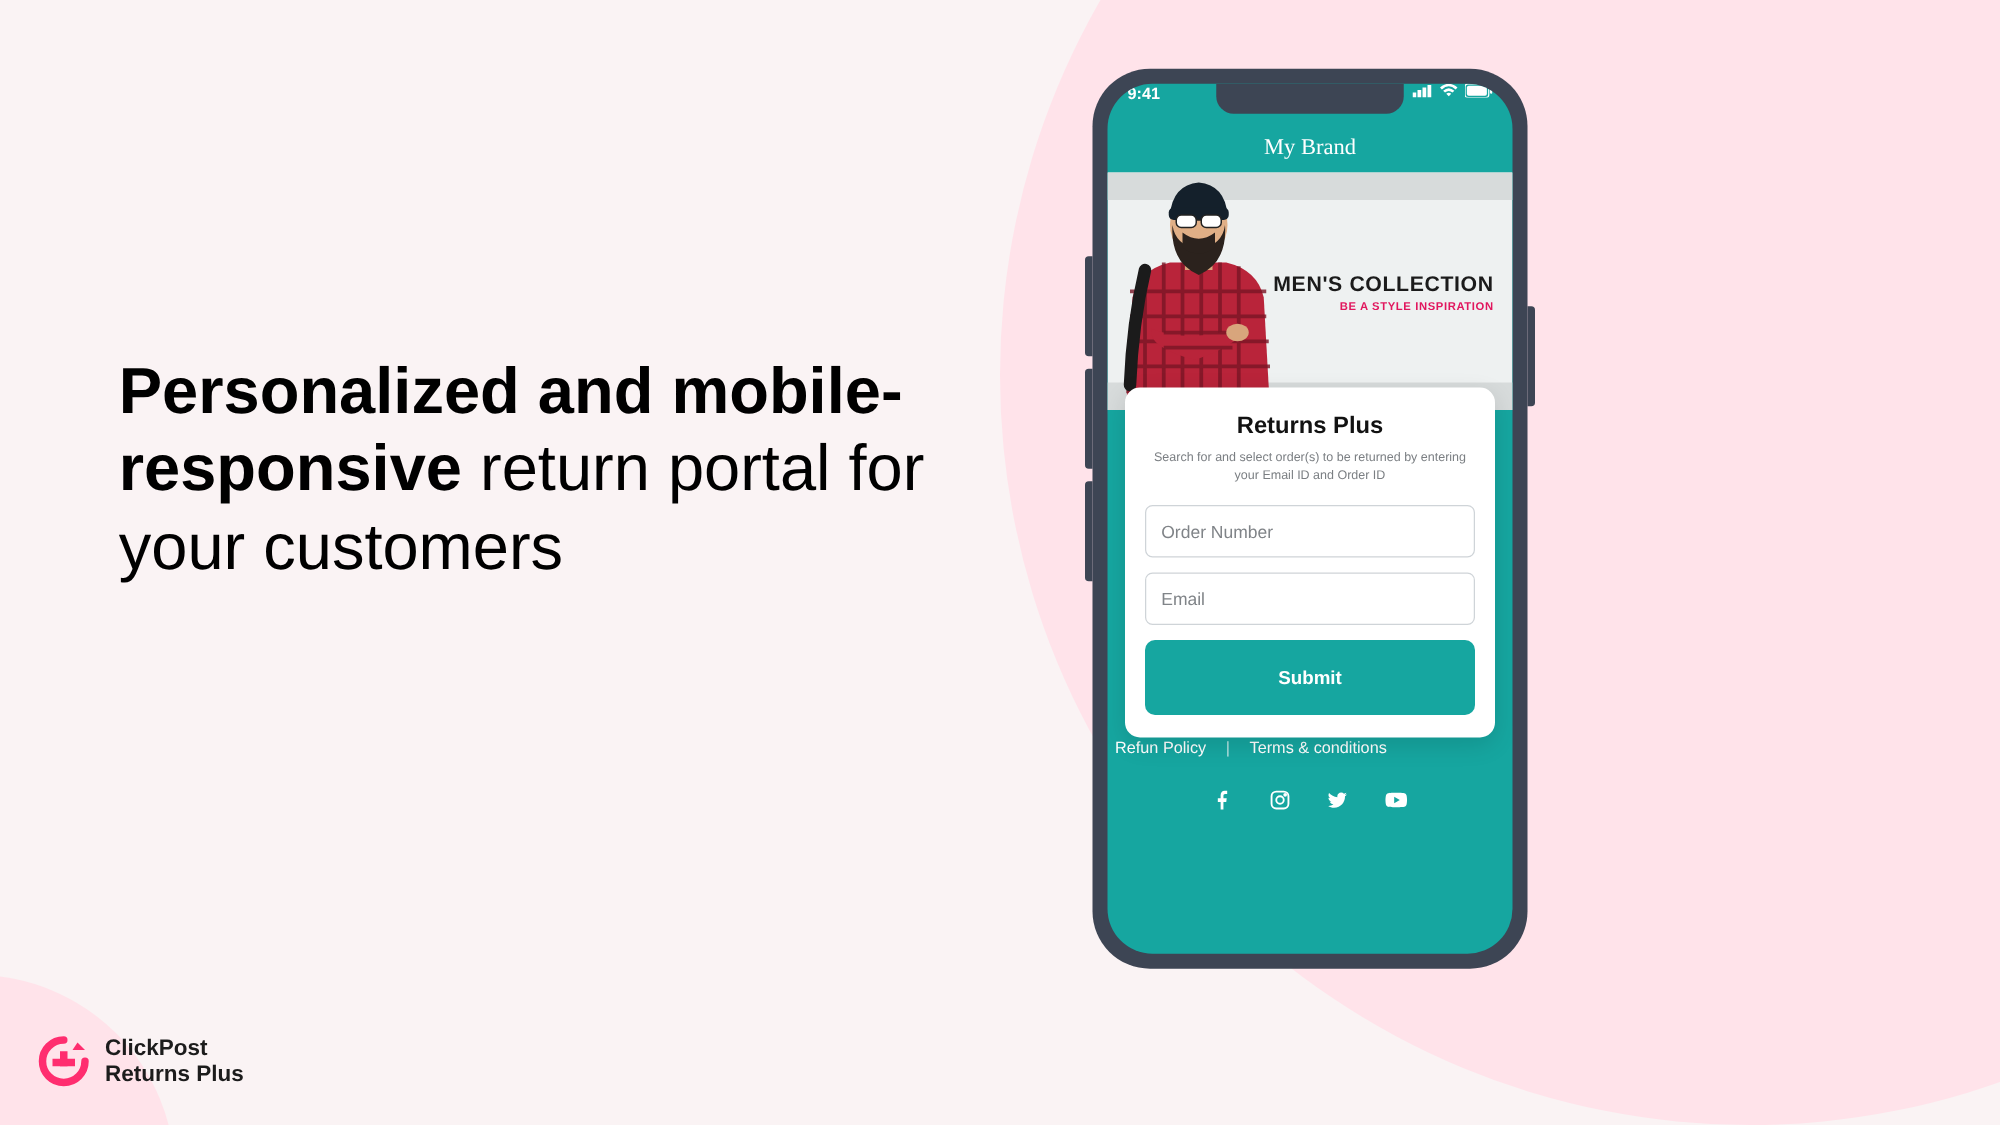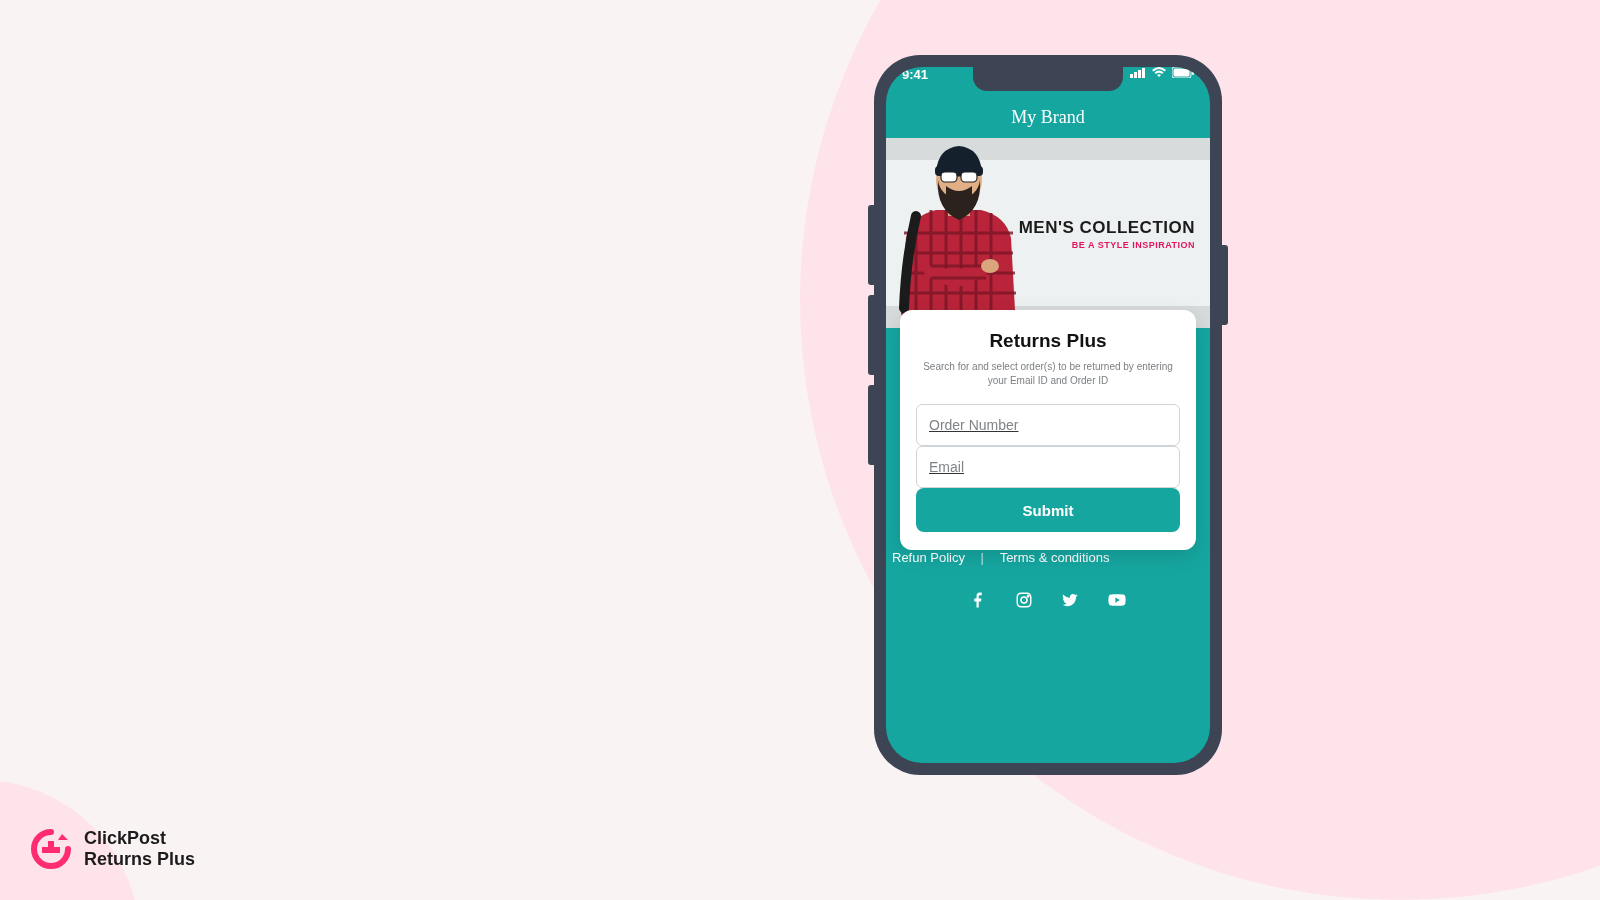--- a/index.html
+++ b/index.html
@@ -109,25 +109,25 @@
     background:#fff;margin:-18px 14px 0;border-radius:12px;
     box-shadow:0 6px 20px rgba(0,0,0,.12);
     padding:20px 16px 18px;
     position:relative;z-index:3;
     text-align:center;
   }
   .card h3{font-size:19px;font-weight:800;color:#121212;margin-bottom:8px;}
   .card p{font-size:10px;color:#7b7f83;line-height:1.4;margin-bottom:16px;padding:0 6px;}
   .card input{
     width:100%;height:42px;border:1px solid #cfd4d8;border-radius:6px;
-    padding:0 12px;font-size:14px;color:#333;margin-bottom:0;outline:none;text-decoration:underline;
+    padding:0 12px;font-size:14px;color:#333;margin-bottom:12px;outline:none;
   }
   .card input::placeholder{color:#808488;}
   .card button{
-    width:100%;height:44px;border:none;border-radius:8px;background:#16a6a0;
+    width:100%;height:60px;border:none;border-radius:8px;background:#16a6a0;
     color:#fff;font-size:15px;font-weight:600;cursor:pointer;
   }
   .links{
     text-align:left;color:#fff;font-size:13px;
   }
   .links span{padding:0 6px;cursor:pointer;}
   .links .sep{opacity:.7;}
   .social{
     margin-top:26px;display:flex;justify-content:center;gap:28px;
   }
@@ -137,20 +137,23 @@
   
   .man svg{width:100%;height:100%;display:block;}
 </style>
 </head>
 <body>
 
 <div class="stage">
   <div class="pink-big"></div>
   <div class="pink-small"></div>
 
+  <div class="headline">
+    <span class="bold">Personalized and mobile-responsive</span><span> return portal for your customers</span>
+  </div>
 
   <div class="brand">
     <span class="logo">
       <svg viewBox="0 0 42 42">
         <path d="M21 4 A17 17 0 1 0 38 21" fill="none" stroke="#ff2d6f" stroke-width="6" stroke-linecap="round"></path>
         <path d="M32 6 L38 12 L28 12 Z" fill="#ff2d6f"></path>
         <rect x="18" y="13" width="6" height="12" fill="#ff2d6f"></rect>
         <rect x="12" y="19" width="18" height="6" fill="#ff2d6f"></rect>
       </svg>
     </span>

